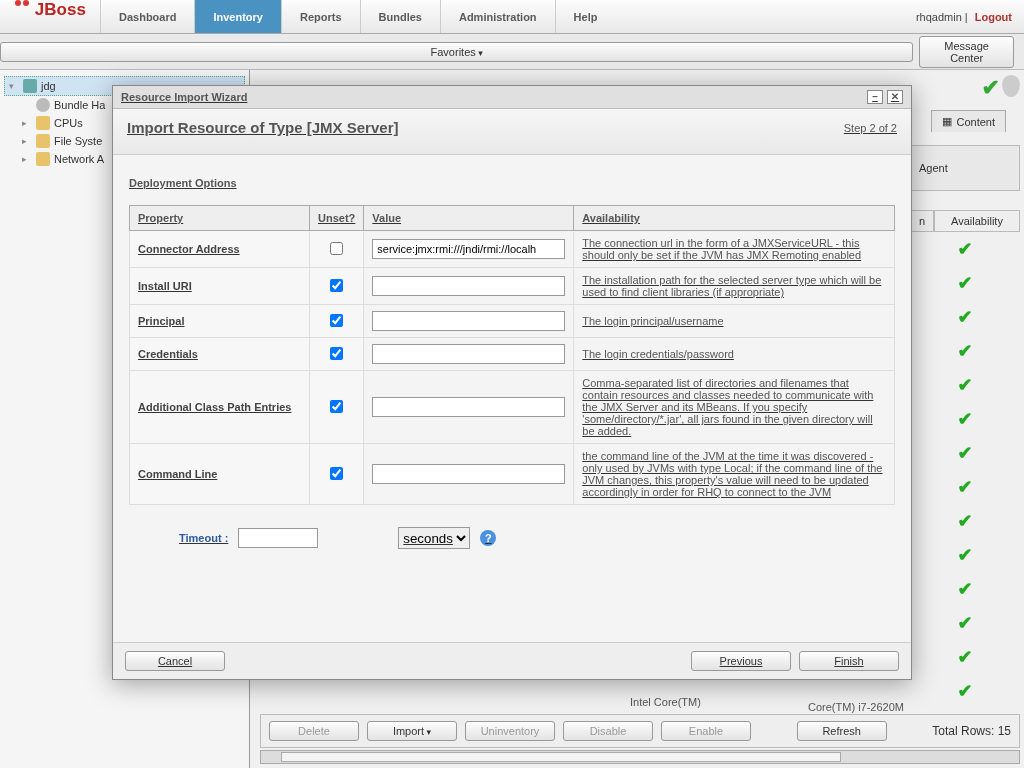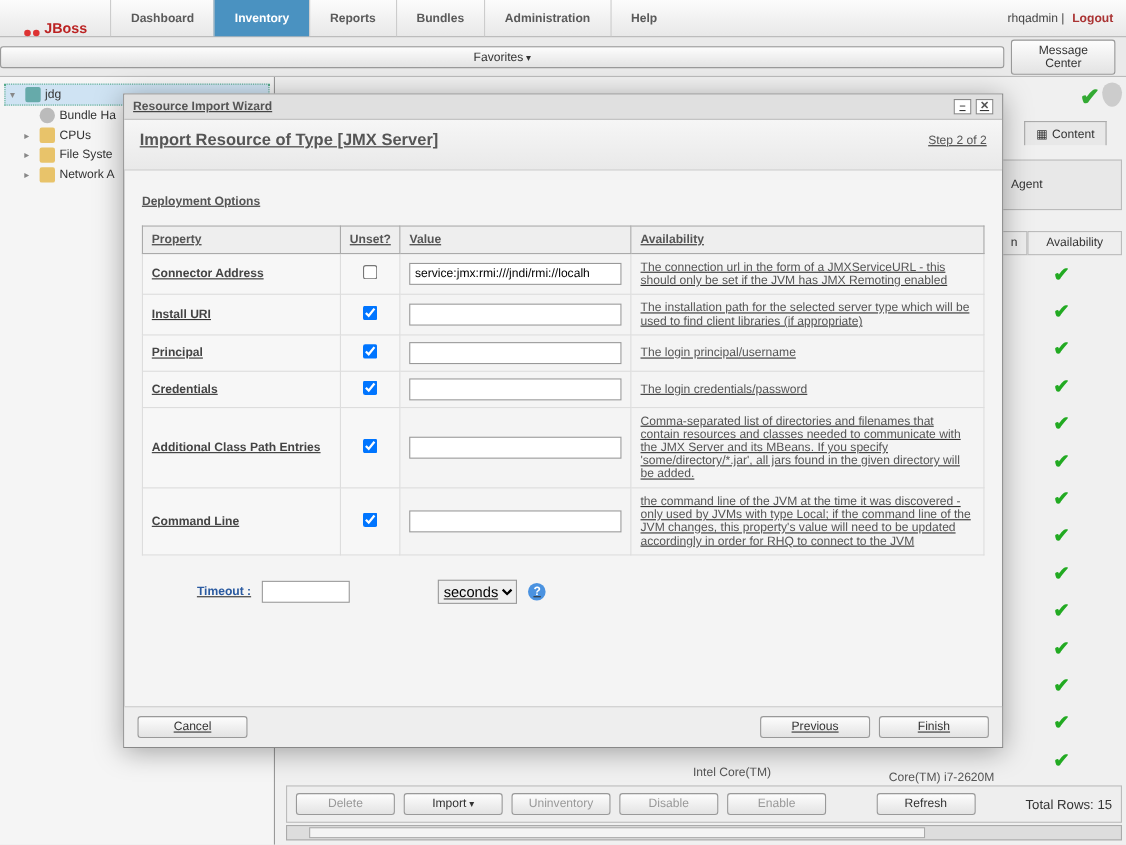--- a/index.html
+++ b/index.html
@@ -1,20 +1,20 @@
 <!DOCTYPE html>
 <html><head>
 <meta charset="utf-8">
 <style>
 * { box-sizing: border-box; margin: 0; padding: 0; }
 body { font-family: Arial, Helvetica, sans-serif; font-size: 11px; background: #e8e8e8; width: 1024px; height: 768px; overflow: hidden; position: relative; color: #333; }
 
 
 .topbar { height: 34px; background: linear-gradient(#fcfcfc,#e8e8e8); border-bottom: 1px solid #aaa; display: flex; align-items: stretch; }
-.logo { width: 100px; display: flex; align-items: flex-end; justify-content: center; font-weight: bold; color: #b22; font-size: 13px; }
+.logo { width: 100px; display: flex; align-items: flex-start; justify-content: center; font-weight: bold; color: #b22; font-size: 17px; }
 .logo .dot { width: 6px; height: 6px; background:#d33; border-radius:50%; display:inline-block; margin:0 1px;}
 .topnav { display:flex; }
 .topnav .tab { padding: 0 18px; display:flex; align-items:center; font-weight:bold; color:#5a5a5a; border-left:1px solid #ccc; cursor:pointer; }
 .topnav .tab.active { background:#4a92c1; color:#fff; }
 .userarea { margin-left:auto; display:flex; align-items:center; padding-right:12px; color:#444; }
 .userarea a { color:#a33; font-weight:bold; text-decoration:none; margin-left:4px; cursor:pointer;}
 
 
 .subbar { height:36px; background:#eaeaea; border-bottom:1px solid #bbb; display:flex; align-items:center; justify-content:flex-end; padding-right:10px; gap:6px;}
 .btn { background:linear-gradient(#fdfdfd,#e3e3e3); border:1px solid #999; border-radius:3px; padding:3px 10px; font-size:11px; cursor:pointer; color:#333;}

